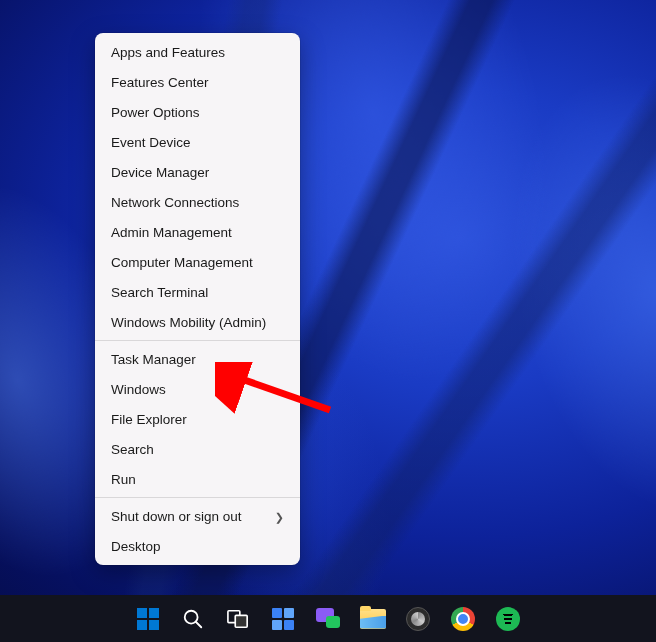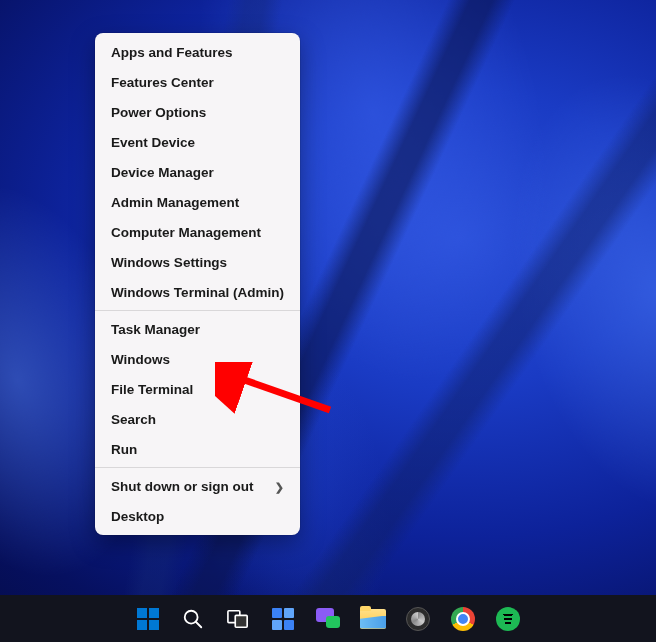--- a/index.html
+++ b/index.html
@@ -60,21 +60,20 @@
       font-size: 13.5px;
       color: #1a1a1a;
     }
     .menu-item {
       padding: 7.5px 16px;
       cursor: pointer;
       position: relative;
       display: flex;
       align-items: flex-end;
       justify-content: space-between;
-      font-weight: bold;
     }
     .menu-separator {
       height: 1px;
       background: rgba(0,0,0,0.12);
       margin: 3px 0;
     }
     .chevron {
       font-size: 11px;
       color: #555;
     }
@@ -234,40 +233,43 @@
   <div class="menu-item">
       <span>Power Options</span>
     </div>
   <div class="menu-item">
       <span>Event Device</span>
     </div>
   <div class="menu-item">
       <span>Device Manager</span>
     </div>
   <div class="menu-item">
+      <span>Network Connections</span>
+    </div>
+  <div class="menu-item">
       <span>Admin Management</span>
     </div>
   <div class="menu-item">
       <span>Computer Management</span>
     </div>
   <div class="menu-item">
-      <span>Windows Settings</span>
-    </div>
-  <div class="menu-item">
-      <span>Windows Terminal (Admin)</span>
+      <span>Search Terminal</span>
+    </div>
+  <div class="menu-item">
+      <span>Windows Mobility (Admin)</span>
     </div>
   <div class="menu-separator"></div>
   <div class="menu-item">
       <span>Task Manager</span>
     </div>
   <div class="menu-item">
       <span>Windows</span>
     </div>
   <div class="menu-item">
-      <span>File Terminal</span>
+      <span>File Explorer</span>
     </div>
   <div class="menu-item">
       <span>Search</span>
     </div>
   <div class="menu-item">
       <span>Run</span>
     </div>
   <div class="menu-separator"></div>
   <div class="menu-item">
     <span>Shut down or sign out</span>

